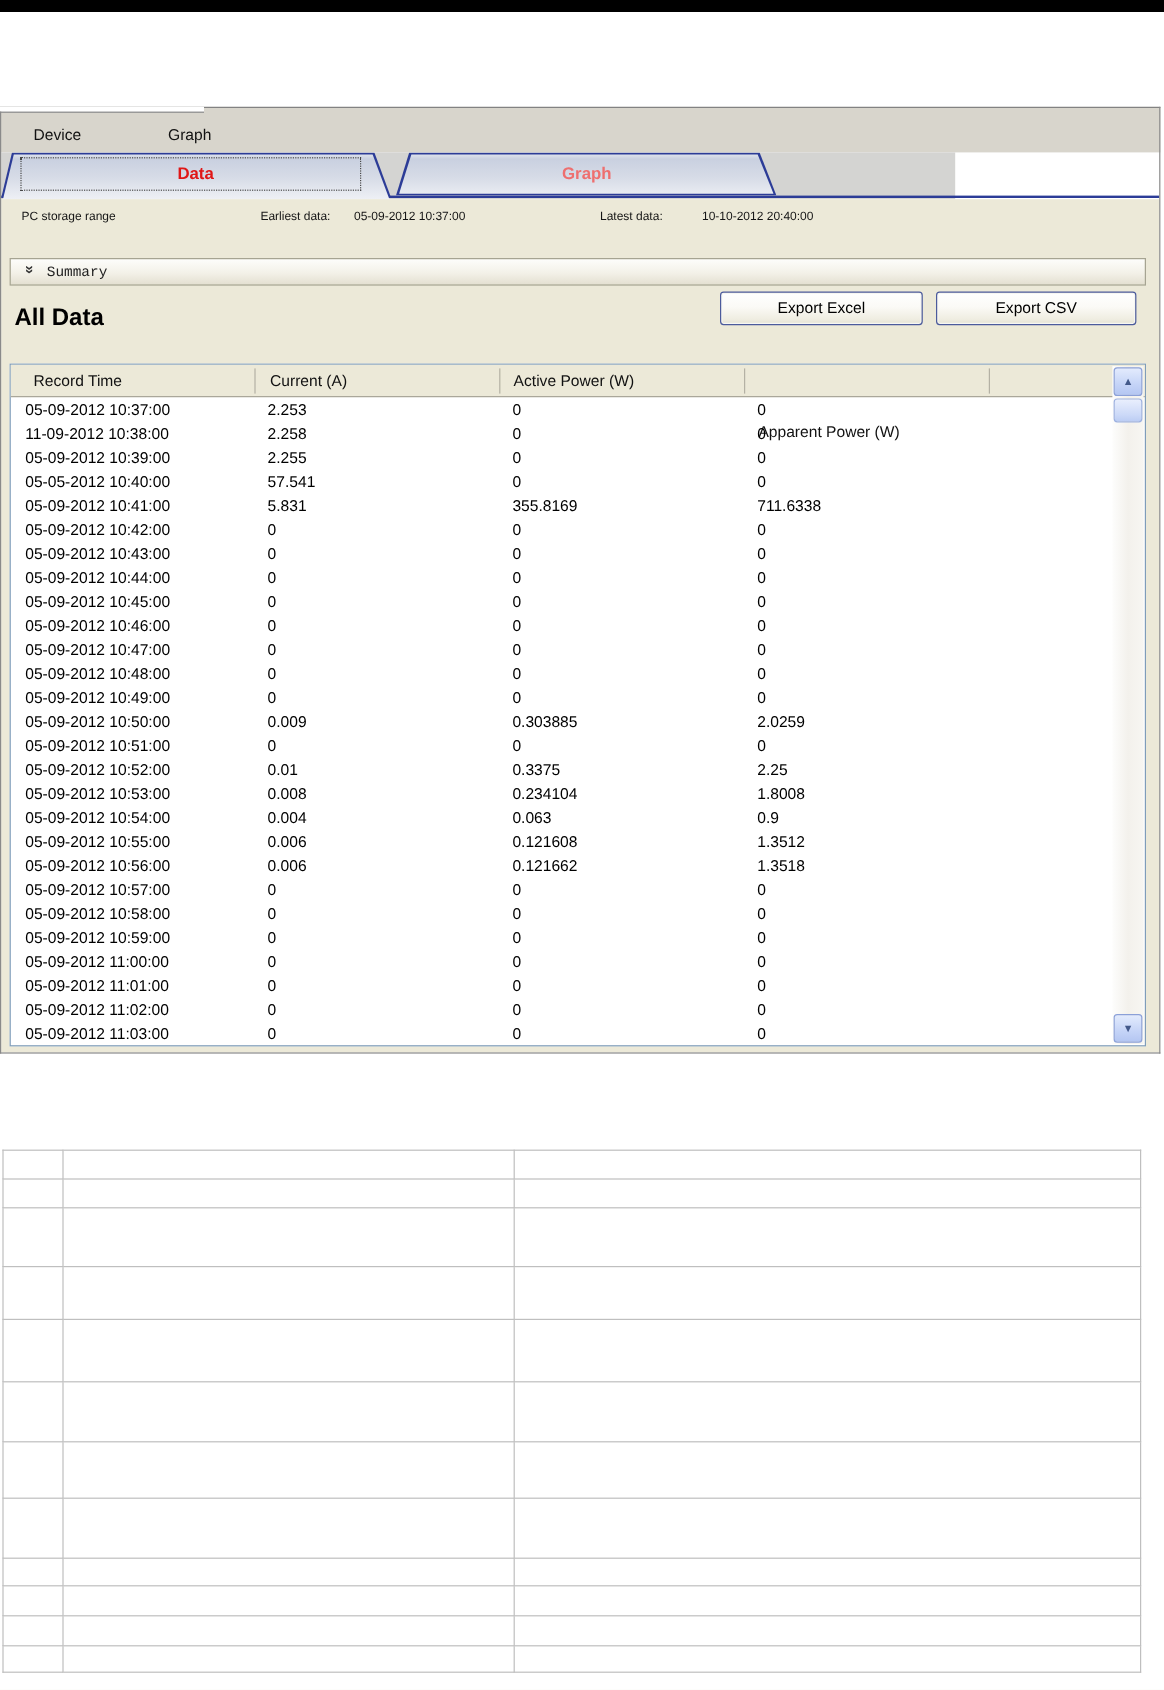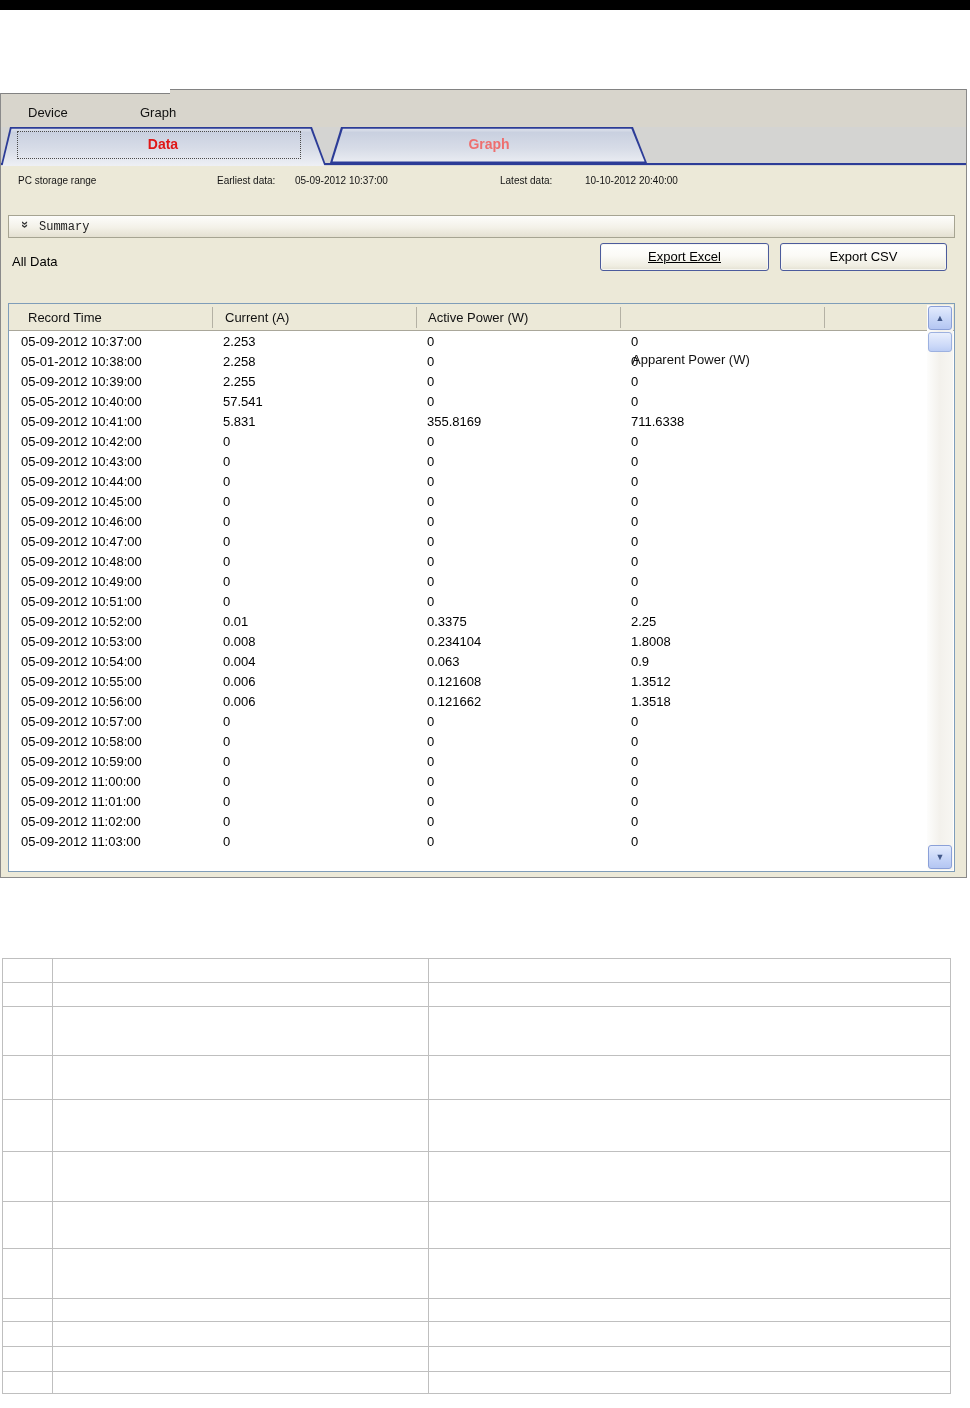--- a/index.html
+++ b/index.html
@@ -17,21 +17,21 @@
   .win-border-bottom{ position:absolute; left:0; top:788px; width:967px; height:1px; background:#8a8a8a; }
 
   
   .menubar { position:absolute; left:0; top:0; width:967px; height:38px; background:#d8d5cc; border-top:1px solid #828282; }
   .menubar .notch { position:absolute; left:0; top:-1px; width:170px; height:5px; background:#ffffff; border-bottom:1px solid #828282; }
   .menuitem { position:absolute; top:15px; font-size:13px; color:#111; cursor:default; }
   .menuitem.m0 { left:28px; }
   .menuitem.m1 { left:140px; }
 
   
-  .tabstrip { position:absolute; left:1px; top:38px; width:965px; height:39px; background:#d4d4d2;text-decoration:underline; }
+  .tabstrip { position:absolute; left:1px; top:38px; width:795px; height:39px; background:#d4d4d2;text-decoration:underline; }
   .tab-underline { position:absolute; left:0; top:36px; width:965px; height:2px; background:#2c3c97; }
   .tab { position:absolute; left:0; top:0; width:965px; height:39px; }
   .tab .outer { position:absolute; left:0; top:0; width:100%; height:100%; background:#2c3c97; }
   .tab .inner { position:absolute; left:0; top:0; width:100%; height:100%;
                 background:linear-gradient(180deg,#e9ecf2 0%,#c9d0e0 14%,#d7dce7 55%,#eef0f5 100%); }
   .tab-data .outer { clip-path:polygon(9px 0, 311px 0, 325px 38px, 0px 38px); }
   .tab-data .inner { clip-path:polygon(10.5px 1.8px, 309.5px 1.8px, 323.5px 39px, 1.5px 39px); }
   .tab-graph .outer { clip-path:polygon(340px 0, 632px 0, 646px 36px, 329px 36px); }
   .tab-graph .inner { clip-path:polygon(341.8px 1.8px, 630.4px 1.8px, 643.6px 34.4px, 331.6px 34.4px); }
   .tab-focus { position:absolute; left:16px; top:4px; width:284px; height:28px; border:1px dotted #4a4a4a; }
@@ -50,26 +50,26 @@
   .if-llabel   { left:499px; }
   .if-lvalue   { left:584px; }
 
   .summarybar { position:absolute; left:7px; top:49px; width:947px; height:23px;
                 background:linear-gradient(180deg,#fdfdfb 0%,#f3f1e8 55%,#e4e0d1 100%);
                 border:1px solid #a6a492; font-size:12px; color:#222; cursor:pointer; }
   .summarybar .chev { position:absolute; left:10px; top:3px; width:12px; height:16px; color:#333;
                       transform:rotate(90deg); font-size:13px; font-weight:bold; }
   .summarybar .slabel { position:absolute; left:30px; top:4px;font-family:Liberation Mono, monospace; }
 
-  .section-title { position:absolute; left:11px; top:88px; font-size:13px; font-weight:normal; color:#000; }
+  .section-title { position:absolute; left:11px; top:88px; font-size:20px; font-weight:bold; color:#000; }
 
   .xpbtn { position:absolute; top:77px; height:28px; background:linear-gradient(180deg,#ffffff 0%,#fbfaf6 45%,#efede1 85%,#e3e0d2 100%);
            border:1px solid #4c5b9c; border-radius:3px; font-size:13px; color:#000; text-align:center;
            line-height:26px; cursor:pointer; box-shadow:inset 0 0 0 1px #f6f6f2; }
-  .btn-excel { left:599px; width:169px;text-decoration:underline; }
+  .btn-excel { left:599px; width:169px; }
   .btn-csv   { left:779px; width:167px; }
 
   
   .datatable { position:absolute; left:7px; top:137px; width:947px; height:569px; background:#fff; border:1px solid #7f9db9; }
   .thead { position:absolute; left:0; top:0; width:945px; height:27px; background:#ece9d8; border-bottom:1px solid #aaa79a; }
   .hcell { position:absolute; top:6px; font-size:13px; color:#111; white-space:nowrap; }
   .h0 { left:19px;text-align:right; } .h1 { left:216px; } .h2 { left:419px; } .h3 { left:623px;margin-top:42px; }
   .hsep { position:absolute; top:3px; width:1px; height:21px; background:#b4b1a4; }
   .s0 { left:203px; } .s1 { left:407px; } .s2 { left:611px; } .s3 { left:815px; }
 
@@ -155,21 +155,21 @@
           <span class="hsep s3"></span>
         </div>
         <div class="tbody">
             <div class="trow">
               <span class="tcell c0">05-09-2012 10:37:00</span>
               <span class="tcell c1">2.253</span>
               <span class="tcell c2">0</span>
               <span class="tcell c3">0</span>
             </div>
             <div class="trow">
-              <span class="tcell c0">05-01-2012 10:38:00</span>
+              <span class="tcell c0">11-09-2012 10:38:00</span>
               <span class="tcell c1">2.258</span>
               <span class="tcell c2">0</span>
               <span class="tcell c3">0</span>
             </div>
             <div class="trow">
               <span class="tcell c0">05-09-2012 10:39:00</span>
               <span class="tcell c1">2.255</span>
               <span class="tcell c2">0</span>
               <span class="tcell c3">0</span>
             </div>
@@ -225,20 +225,26 @@
               <span class="tcell c0">05-09-2012 10:48:00</span>
               <span class="tcell c1">0</span>
               <span class="tcell c2">0</span>
               <span class="tcell c3">0</span>
             </div>
             <div class="trow">
               <span class="tcell c0">05-09-2012 10:49:00</span>
               <span class="tcell c1">0</span>
               <span class="tcell c2">0</span>
               <span class="tcell c3">0</span>
+            </div>
+            <div class="trow">
+              <span class="tcell c0">05-09-2012 10:50:00</span>
+              <span class="tcell c1">0.009</span>
+              <span class="tcell c2">0.303885</span>
+              <span class="tcell c3">2.0259</span>
             </div>
             <div class="trow">
               <span class="tcell c0">05-09-2012 10:51:00</span>
               <span class="tcell c1">0</span>
               <span class="tcell c2">0</span>
               <span class="tcell c3">0</span>
             </div>
             <div class="trow">
               <span class="tcell c0">05-09-2012 10:52:00</span>
               <span class="tcell c1">0.01</span>

